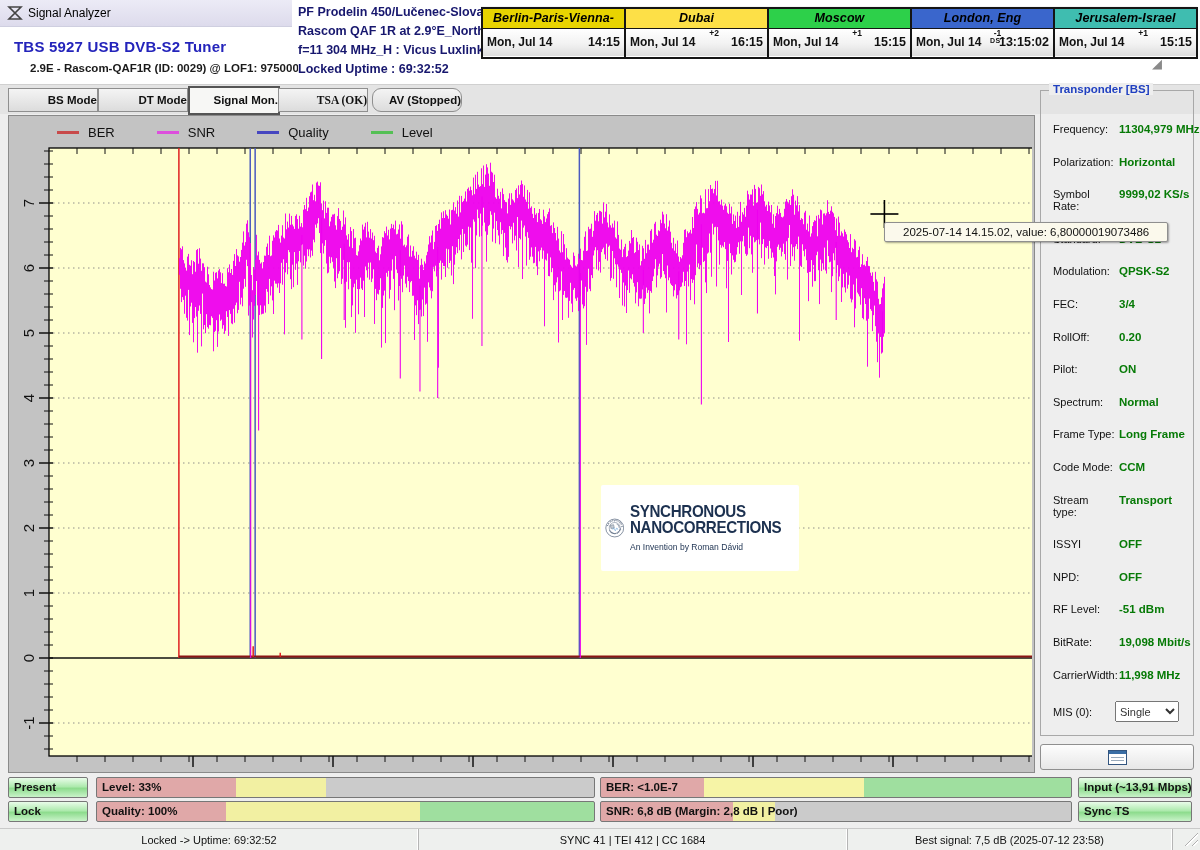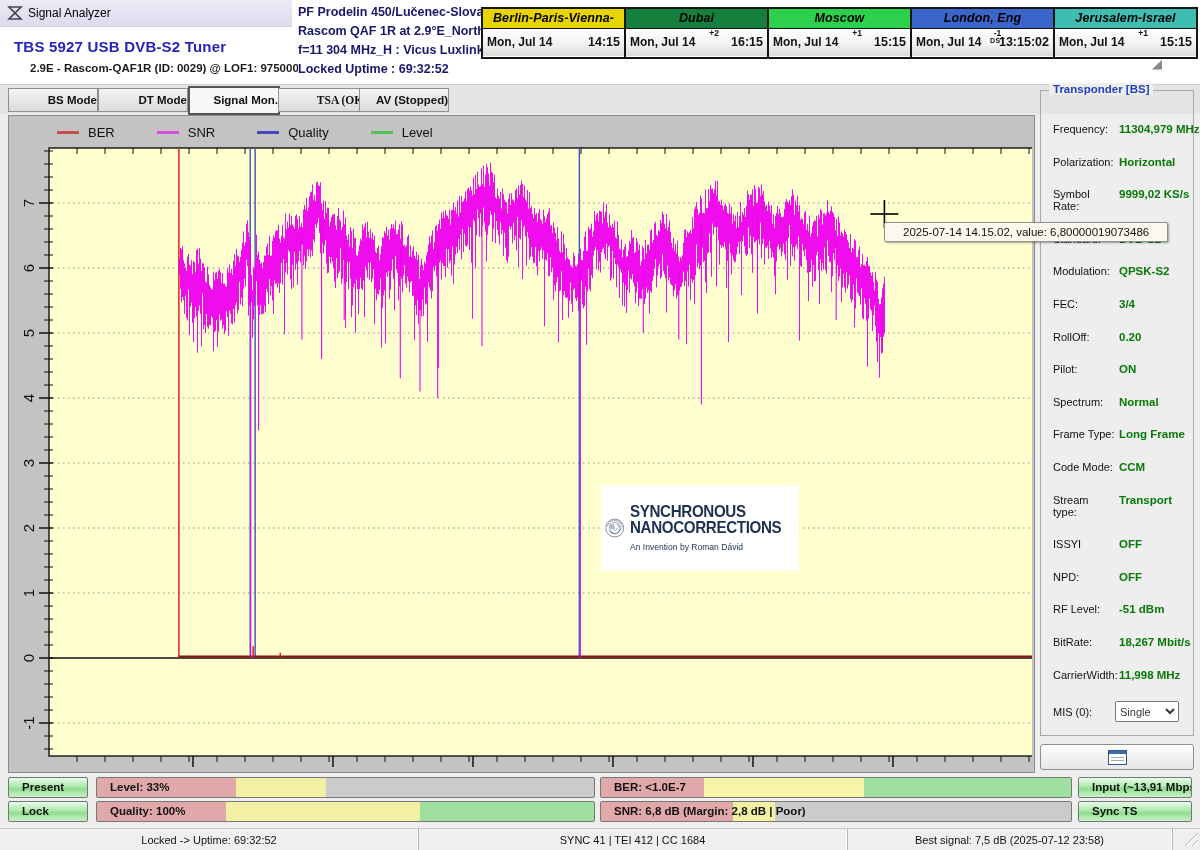--- a/index.html
+++ b/index.html
@@ -53,21 +53,21 @@
   .t-value{font-size:11.5px;font-weight:bold;color:#067a06;margin-left:4px;white-space:nowrap;}
   .t-mis{display:flex;align-items:center;margin-top:12px;}
   .t-mis select{margin-left:auto;margin-right:10px;width:76px;height:21px;font-size:11px;font-family:inherit;color:#333;}
   .panel-btn{position:absolute;left:1040px;top:744px;width:154px;height:26px;background:linear-gradient(180deg,#fdfdfd,#e7e7e7);
              border:1px solid #8f8f8f;border-radius:3px;box-sizing:border-box;display:flex;align-items:center;justify-content:center;cursor:default;}
   .mini-win{width:17px;height:13px;border:1px solid #33557f;background:#fff;position:relative;}
   .mini-win:before{content:"";position:absolute;left:0;top:0;right:0;height:3px;background:#3a6ea5;}
   .mini-win:after{content:"";position:absolute;left:2px;top:6px;right:2px;height:1px;background:#9ab;box-shadow:0 3px 0 #9ab;}
   
   .bar{position:absolute;height:21px;box-sizing:border-box;border:1px solid #777;border-radius:2px;
-       font-size:11.5px;font-weight:bold;color:#111;line-height:19px;padding-left:13px;white-space:nowrap;overflow:hidden;}
+       font-size:11.5px;font-weight:bold;color:#111;line-height:19px;padding-left:5px;white-space:nowrap;overflow:hidden;}
   .indicator{background:linear-gradient(180deg,#e9fce9 0%,#aeeaae 45%,#8edc8e 55%,#c9f3c9 100%);}
   .row1{top:777px;} .row2{top:801px;}
   #bar-present,#bar-lock{left:8px;width:80px;}
   #bar-level,#bar-quality{left:96px;width:499px;}
   #bar-ber,#bar-snr{left:600px;width:472px;}
   #bar-input,#bar-sync{left:1078px;width:114px;}
   
   .statusbar{position:absolute;left:0;top:828px;width:1200px;height:22px;background:#eef0ee;border-top:1px solid #c9c9c9;font-size:11px;}
   .sb-sec{position:absolute;top:0;height:22px;line-height:22px;text-align:center;border-right:1px solid #b5b5b5;box-shadow:inset -1px 0 0 #fff;}
   #sb1{left:0;width:418px;} #sb2{left:418px;width:429px;} #sb3{left:847px;width:325px;}
@@ -102,21 +102,21 @@
 <div class="clock-panel" id="clock-panel">
     <div class="clock">
       <div class="clock-head" style="background:#e8d400;color:#000000">Berlin-Paris-Vienna-Roma</div>
       <div class="clock-body">
         <span class="clock-date">Mon, Jul 14</span>
         <span class="clock-off"></span>
         <span class="clock-time">14:15</span>
       </div>
     </div>
     <div class="clock">
-      <div class="clock-head" style="background:#15803d;color:#000000">Dubai</div>
+      <div class="clock-head" style="background:#fde047;color:#000000">Dubai</div>
       <div class="clock-body">
         <span class="clock-date">Mon, Jul 14</span>
         <span class="clock-off">
           <div>+2</div>
         </span>
         <span class="clock-time">16:15</span>
       </div>
     </div>
     <div class="clock">
       <div class="clock-head" style="background:#2dd04a;color:#000000">Moscow</div>
@@ -150,21 +150,21 @@
       </div>
     </div>
   </div>
 <div class="corner-tri">◢</div>
 
 <div class="tabstrip" id="tabstrip">
     <div class="tab" style="left: 8px; width: 88px;">BS Mode</div>
     <div class="tab" style="left: 98px; width: 88px;">DT Mode</div>
     <div class="tab active" style="left: 188px; width: 88px;">Signal Mon.</div>
     <div class="tab" style="left: 278px; width: 88px; font-family: Liberation Serif, serif;">TSA (OK)</div>
-    <div class="tab" style="left: 359px; width: 88px;">AV (Stopped)</div>
+    <div class="tab" style="left: 372px; width: 88px; border-radius: 9px;">AV (Stopped)</div>
   </div>
 
 <div class="chart-panel">
   <svg id="chart-svg" width="1023" height="654">
       <rect x="40" y="32" width="984" height="608" fill="#ffffd0" stroke="#000" stroke-width="1.3"></rect>
       <line x1="44" y1="87" x2="1022" y2="87" stroke="#90908a" stroke-width="1" stroke-dasharray="1.5 3.5"></line>
       <line x1="44" y1="152" x2="1022" y2="152" stroke="#90908a" stroke-width="1" stroke-dasharray="1.5 3.5"></line>
       <line x1="44" y1="217" x2="1022" y2="217" stroke="#90908a" stroke-width="1" stroke-dasharray="1.5 3.5"></line>
       <line x1="44" y1="282" x2="1022" y2="282" stroke="#90908a" stroke-width="1" stroke-dasharray="1.5 3.5"></line>
       <line x1="44" y1="347" x2="1022" y2="347" stroke="#90908a" stroke-width="1" stroke-dasharray="1.5 3.5"></line>
@@ -441,21 +441,21 @@
       <div class="t-row">
         <span class="t-label">NPD:</span>
         <span class="t-value">OFF</span>
       </div>
       <div class="t-row">
         <span class="t-label">RF Level:</span>
         <span class="t-value">-51 dBm</span>
       </div>
       <div class="t-row">
         <span class="t-label">BitRate:</span>
-        <span class="t-value">18,267 Mbit/s</span>
+        <span class="t-value">19,098 Mbit/s</span>
       </div>
       <div class="t-row">
         <span class="t-label">CarrierWidth:</span>
         <span class="t-value">11,998 MHz</span>
       </div>
       <div class="t-row t-mis">
         <span class="t-label">MIS (0):</span>
         <select><option>Single</option></select>
       </div>
     </div>

